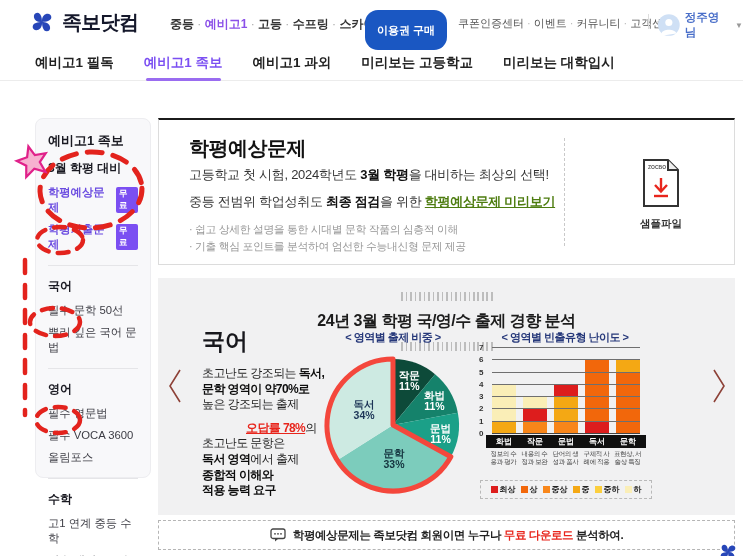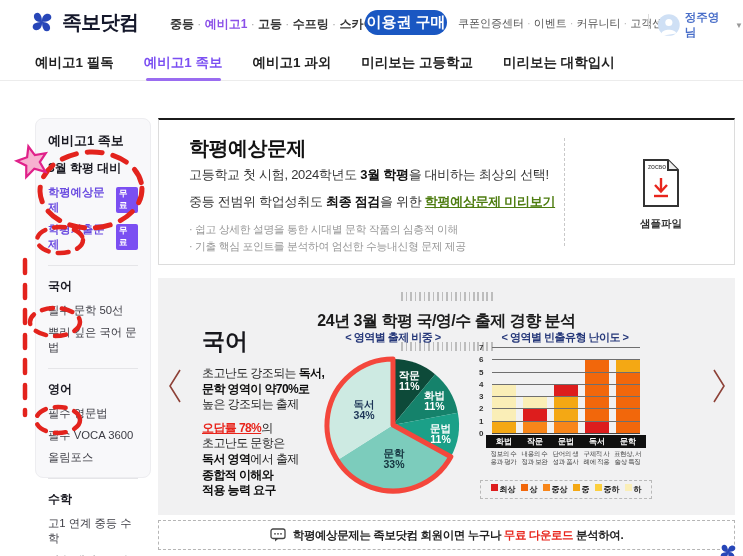--- a/index.html
+++ b/index.html
@@ -8,22 +8,22 @@
           font-family:"Liberation Sans",sans-serif; color:#222; }
 
   
   .topbar { position:absolute; left:0; top:0; width:743px; height:46px; background:#fff; }
   .logo { position:absolute; left:28px; top:8px; display:flex; align-items:center; gap:6px; cursor:pointer; }
   .logo-text { font-size:20px; font-weight:800; color:#15182b; letter-spacing:-1px; }
   .primary-nav { position:absolute; left:170px; top:16px; font-size:12px; font-weight:700; color:#333; }
   .primary-nav .navsep { color:#aaa; font-weight:400; }
   .primary-nav .navitem { cursor:pointer; }
   .primary-nav .navitem.active { color:#8a4fe8; }
-  .buy-btn { position:absolute; left:365px; top:10px; width:82px; height:25px; border:none; border-radius:13px;
-             background:#1a57c2; color:#fff; font-size:15px; font-weight:700; font-family:inherit; cursor:pointer; }
+  .buy-btn { position:absolute; left:365px; top:10px; width:82px; height:40px; border:none; border-radius:13px;
+             background:#1a57c2; color:#fff; font-size:11px; font-weight:700; font-family:inherit; cursor:pointer; }
   .utility { position:absolute; left:458px; top:16px; font-size:11px; color:#555; }
   .utility .navsep { color:#bbb; }
   .utility .navitem { cursor:pointer; }
   .topbar-div { position:absolute; left:648px; top:14px; width:1px; height:15px; background:#ddd; }
   .user { position:absolute; left:658px; top:10px; display:flex; align-items:center; gap:5px; cursor:pointer; }
   .user-name { font-size:11.5px; font-weight:700; color:#4a6fc9; }
   .caret { font-size:8px; color:#999; }
 
   
   .subnav { position:absolute; left:0; top:46px; width:743px; height:35px; border-bottom:1px solid #ececec;
@@ -65,39 +65,39 @@
       background:repeating-linear-gradient(90deg,#bdbdbd 0 1.5px,transparent 1.5px 4.5px); }
   .banner-title .bt-text { font-size:16px; font-weight:800; color:#1c1c1c; letter-spacing:-0.5px; }
   .arrow { position:absolute; top:90px; cursor:pointer; }
   .arrow.left { left:8px; } .arrow.right { left:552px; }
 
   .subject { position:absolute; left:44px; top:48px; width:118px; }
   .subject-name { font-size:23px; font-weight:800; color:#17171c; margin-bottom:9px; }
   .dline { font-size:12px; color:#222; line-height:1.3; letter-spacing:-0.6px; white-space:nowrap; }
   .dline .b { font-weight:800; color:#0d0d0d; }
   .dline .red { color:#e8251c; font-weight:800; text-decoration:underline; }
-  .dline.gap { margin-top:8px; }
+  .dline.gap { margin-top:8px;margin-left:44px; }
 
   .chart-title { font-size:11px; font-weight:800; color:#26387a; letter-spacing:-0.5px; text-align:center; }
   .pie-block { position:absolute; left:150px; top:52px; width:170px; text-align:center; }
   .pie-block svg { margin-top:6px; }
 
   .bar-block { position:absolute; left:312px; top:52px; width:190px; height:180px; }
   .bar-plot { position:absolute; left:22px; top:18px; width:148px; height:86px; }
   .grid { position:absolute; left:0; width:148px; height:1px; background:#6f6f6f; }
   .grid.zero { background:#444; }
   .ylab { position:absolute; left:-13px; font-size:8px; font-weight:700; color:#333; }
   .seg { position:absolute; }
   .bar-xaxis { position:absolute; left:16px; top:105px; width:160px; height:13px; background:#101010; }
   .bandlab { position:absolute; top:0; height:13px; line-height:13px; text-align:center; font-size:8px; font-weight:700; color:#fff; }
   .bar-sublabels { position:absolute; left:16px; top:120px; width:160px; }
   .sublab { position:absolute; width:31px; text-align:center; font-size:6.5px; color:#3a3a3a; line-height:1.3; letter-spacing:-0.4px; }
   .bar-legend { position:absolute; left:10px; top:150px; width:172px; display:flex; justify-content:center; gap:5px;
                 border:1px dashed #b9b9b9; padding:3px 2px; background:transparent; }
-  .lg-item { display:flex; align-items:flex-start; gap:2px; font-size:8px; font-weight:700; color:#222; }
+  .lg-item { display:flex; align-items:center; gap:2px; font-size:8px; font-weight:700; color:#222; }
   .lg-sw { width:7px; height:7px; display:inline-block; }
 
   
   .notice { position:absolute; left:158px; top:520px; width:577px; height:30px; background:#fff;
             border:1px dashed #b5b5b5; display:flex; align-items:center; justify-content:center; gap:7px; }
   .notice-text { font-size:11.5px; font-weight:700; color:#222; letter-spacing:-0.4px; }
   .notice-text .red { color:#e8251c; }
 
   .corner-logo { position:absolute; left:717px; top:541px; }
 </style>

